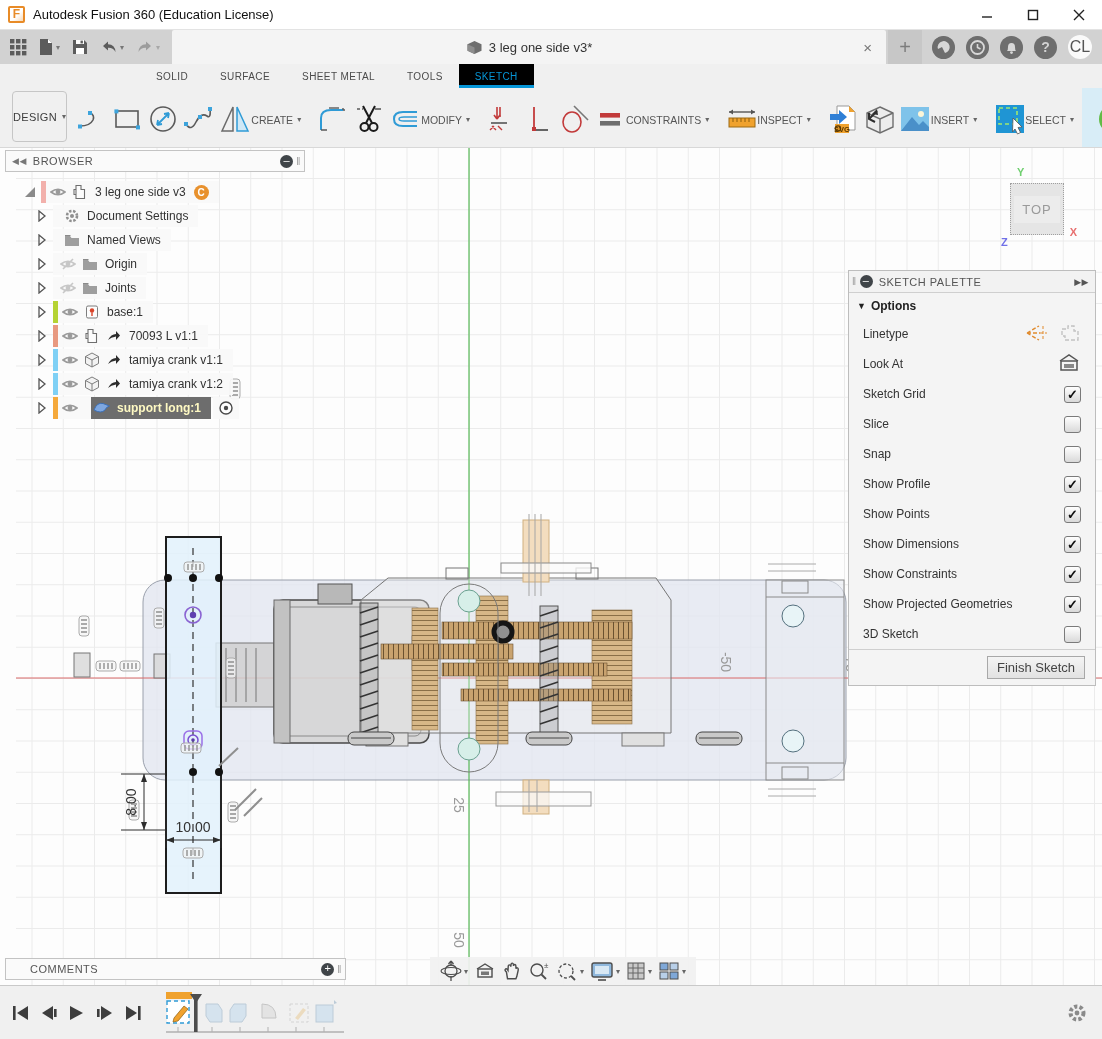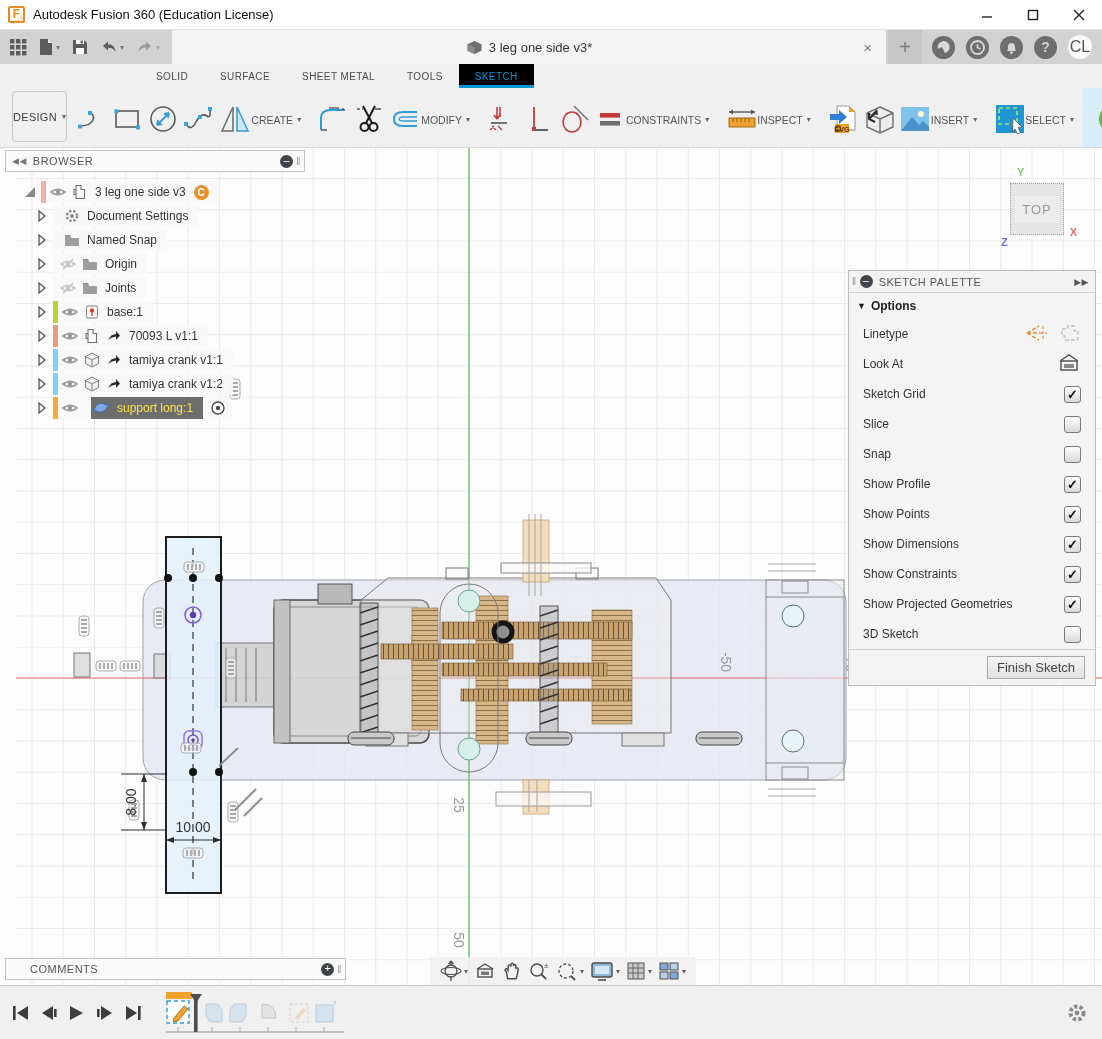--- a/index.html
+++ b/index.html
@@ -78,21 +78,21 @@
   .grip { color:#9a9a9a; font-size:10px; margin:0 3px; }
   #browser-tree { margin-top:8px; font-size:12px; color:#333; }
   .trow { display:flex; align-items:center; height:24px;text-align:center; }
   .trow .pill { display:inline-flex; align-items:center; height:22px; background:rgba(248,248,248,.92);
     padding-right:10px; }
   .exp { width:22px; display:flex; justify-content:center; }
   .cbar { width:5px; height:22px; margin-right:1px; }
   .tico { width:22px; display:flex; justify-content:center; align-items:center; }
   .tlabel { margin-left:4px; white-space:pre; }
   .trow.selected .pill.sel { background:#6d6d6d; }
-  .trow.selected .tlabel { color:#fde047; font-weight:normal; }
+  .trow.selected .tlabel { color:#fef9c3; font-weight:bold; }
   .badge-c { width:15px; height:15px; border-radius:50%; background:#e8912d; color:#fff;
     font-size:10px; font-weight:bold; display:flex; align-items:center; justify-content:center;
     margin-left:8px; }
 
   
   #palette { position:absolute; left:848px; top:270px; width:248px; background:#f4f4f4;
     border:1px solid #bdbdbd; }
   #palette .panel-head { border:none; border-bottom:1px solid #cfcfcf; background:#f2f2f2; }
   #pal-options { height:26px; display:flex; align-items:center; font-size:12px; font-weight:bold;
     color:#222; padding-left:8px; gap:5px; }
@@ -740,21 +740,21 @@
           <svg width="10" height="12">
             <use href="#s-tri"></use>
           </svg>
         </span>
       <span class="pill" style="padding-left:8px">
         <span class="tico">
             <svg width="16" height="14">
               <use href="#s-folder"></use>
             </svg>
           </span>
-        <span class="tlabel">Named Snap</span>
+        <span class="tlabel">Named Views</span>
         </span>
     </div>
     <div class="trow">
       <span class="exp" style="margin-left:26px">
           <svg width="10" height="12">
             <use href="#s-tri"></use>
           </svg>
         </span>
       <span class="pill" style="padding-left:4px">
         <span class="tico">

